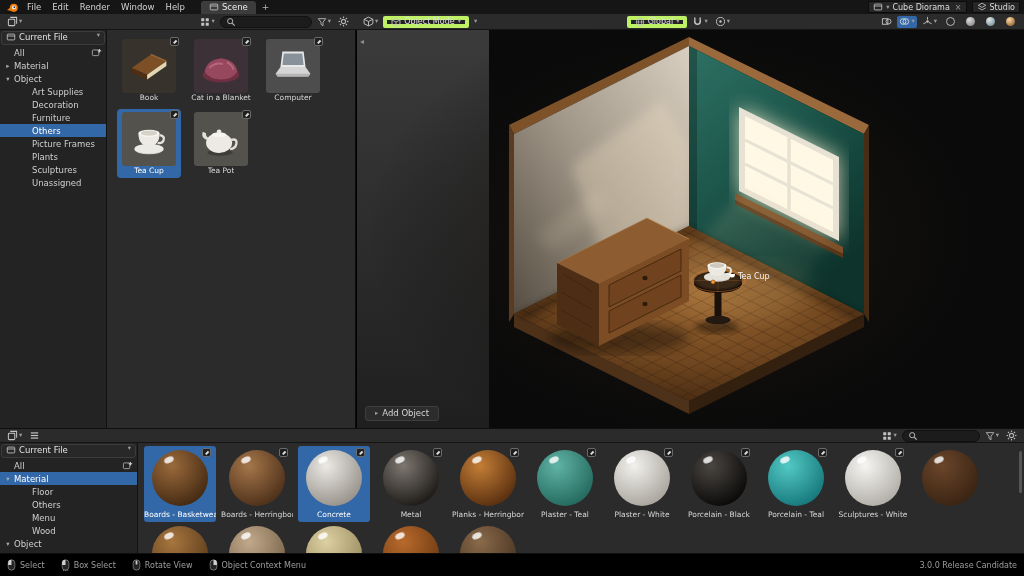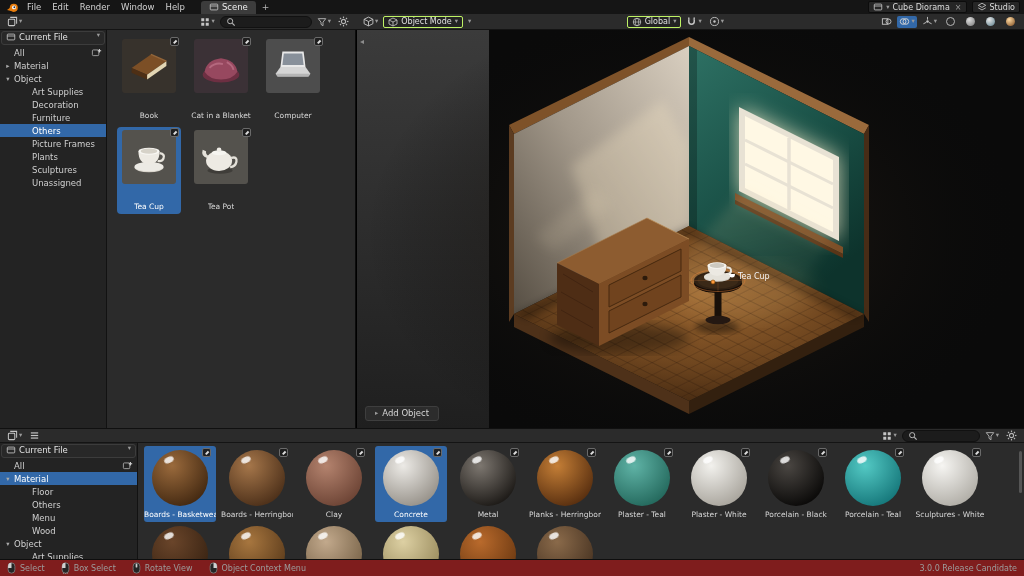--- a/index.html
+++ b/index.html
@@ -10,37 +10,37 @@
 .abs{position:absolute}
 
 .topbar{position:absolute;left:0;top:0;width:1024px;height:14px;background:#151515;display:flex;align-items:center;padding:0 4px;gap:1px;z-index:5}
 .menu{padding:0 5px;font-size:8.5px;color:#d2d2d2;line-height:14px}
 .wstab{display:flex;align-items:center;gap:3px;background:#3c3c3c;color:#ececec;font-size:8.5px;padding:1px 8px 2px;border-radius:3px 3px 0 0;margin-left:10px}
 .wsadd{padding:0 5px;color:#b5b5b5;font-size:9px}
 .tb-widget{display:flex;align-items:center;gap:3px;background:#262626;border:1px solid #0c0c0c;border-radius:2px;padding:0 4px;height:12px;font-size:8px;color:#ddd;margin-left:4px}
 .tb-x{color:#9a9a9a;font-size:8px;padding-left:2px}
 
 .hdr{position:absolute;display:flex;align-items:center;background:#2b2b2b;border-bottom:1px solid #141414;gap:3px;padding:0 5px}
-.wid{display:flex;align-items:center;gap:3px;background:#232323;border:1px solid #bef264;border-radius:2px;height:12px;padding:0 4px;color:#e0e0e0;font-size:8px;white-space:nowrap}
+.wid{display:flex;align-items:center;gap:3px;background:#232323;border:4px solid #bef264;border-radius:2px;height:12px;padding:0 4px;color:#e0e0e0;font-size:8px;white-space:nowrap}
 .searchbox{display:flex;align-items:center;gap:3px;background:#1c1c1c;border:1px solid #111;border-radius:6px;height:12px;padding:0 5px}
 .iconbtn{display:flex;align-items:center;gap:1px;height:12px;padding:0 2px;border-radius:2px}
 .iconbtn.active{background:#3268a8}
 .chev{font-size:6.5px;color:#9a9a9a;line-height:1}
 .ic{display:inline-block;vertical-align:middle;flex:none}
 
 .tree{position:absolute;background:#232323;border-right:1px solid #121212;overflow:hidden}
 .libsel{display:flex;align-items:flex-start;gap:3px;margin:1px;background:#282828;border:1px solid #3c3c3c;border-radius:3px;height:14px;padding:0 4px;font-size:8.5px;color:#e2e2e2}
 .trow{display:flex;align-items:center;height:13px;padding:0 4px;font-size:8.5px;color:#cfcfcf;gap:2px}
 .trow.child{padding-left:32px}
 .trow.sel{background:#3268a8;color:#fff}
 .texp{width:8px;flex:none;font-size:6.5px;color:#aaa;text-align:center}
 .tlabel{flex:1;white-space:nowrap;overflow:hidden}
 
 .agrid{position:absolute;background:#2b2b2b;border-right:1px solid #0c0c0c;display:flex;flex-wrap:wrap;align-content:flex-start;gap:4px 8px;padding:6px 10px;overflow:hidden}
-.acell{width:64px;display:flex;flex-direction:column;align-items:center;gap:18px;padding:3px 2px;border-radius:4px;position:relative}
+.acell{width:64px;display:flex;flex-direction:column;align-items:center;gap:0;padding:3px 2px;border-radius:4px;position:relative}
 .acell.sel{background:#3268a8}
 .thumb{width:54px;height:54px;border-radius:3px;position:relative;flex:none}
 .alabel{font-size:7.5px;line-height:9px;text-align:center;color:#d8d8d8;max-width:62px;white-space:nowrap;overflow:hidden}
 .acell.sel .alabel{color:#fff}
 .badge{position:absolute;top:-2px;right:-3px;width:9px;height:9px;border-radius:2px;background:rgba(28,28,28,.95);border:1px solid #6a6a6a;display:flex;align-items:center;justify-content:center;z-index:2}
 .badge:after{content:"";width:4px;height:1.5px;background:#ddd;transform:rotate(-45deg)}
 
 .bgrid{position:absolute;background:#2b2b2b;display:flex;flex-wrap:wrap;align-content:flex-start;gap:0 5px;padding:3px 6px;overflow:hidden}
 .mcell{width:72px;display:flex;flex-direction:column;align-items:center;padding:4px 2px 3px;border-radius:3px;position:relative}
 .mcell.sel{background:#3268a8}
@@ -48,21 +48,21 @@
 .sphere:after{content:"";position:absolute;left:21%;top:12%;width:17%;height:11%;border-radius:50%;background:rgba(255,255,255,.82);filter:blur(.7px);transform:rotate(-24deg)}
 .mlabel{margin-top:4px;font-size:7.5px;line-height:9px;color:#d8d8d8;white-space:nowrap;overflow:hidden;max-width:72px;text-align:center}
 .mcell.sel .mlabel{color:#fff}
 
 .vp{position:absolute;left:356px;top:30px;width:668px;height:398px;background:#0a0a0a;overflow:hidden;border-left:1px solid #000}
 .addbtn{position:absolute;left:8px;bottom:7px;display:flex;align-items:center;gap:4px;background:#2c2c2c;border:1px solid #3e3e3e;border-radius:3px;padding:1px 9px 2px;font-size:8.5px;color:#d5d5d5}
 .vparrow{position:absolute;left:3px;top:7px;color:#8d8d8d;font-size:8px}
 .shadepill{display:flex;align-items:center;gap:3px;padding:1px 4px;border-radius:7px}
 .shadepill .sball{width:9px;height:9px;border-radius:50%}
 
-.status{position:absolute;left:0;bottom:0;width:1024px;height:17px;background:#7f1d1d;border-top:1px solid #0e0e0e;display:flex;align-items:center;gap:16px;padding:0 7px;font-size:8px;color:#9d9d9d}
+.status{position:absolute;left:0;bottom:0;width:1024px;height:23px;background:#000000;border-top:1px solid #0e0e0e;display:flex;align-items:center;gap:16px;padding:0 7px;font-size:8px;color:#9d9d9d}
 .hint{display:flex;align-items:center;gap:4px}
 .scrollv{position:absolute;right:2px;top:8px;width:3px;height:42px;border-radius:2px;background:#555}
 </style>
 </head>
 <body>
 
 <svg width="0" height="0" style="position:absolute">
     <defs>
 <symbol id="i-grid" viewBox="0 0 12 12">
         <rect x="1.5" y="1.5" width="3.6" height="3.6" fill="#c5c5c5"></rect>
@@ -633,26 +633,20 @@
           <span class="badge"></span>
         </div>
       <div class="mlabel">Boards - Basketweave</div>
     </div>
     <div class="mcell">
       <div class="sphere" style="--c1: #a5764a; --c2: #4e311a;">
           <span class="badge"></span>
         </div>
       <div class="mlabel">Boards - Herringbone</div>
     </div>
-    <div class="mcell">
-      <div class="sphere" style="--c1: #b4836e; --c2: #6e4536;">
-          <span class="badge"></span>
-        </div>
-      <div class="mlabel">Clay</div>
-    </div>
     <div class="mcell sel">
       <div class="sphere" style="--c1: #eceae6; --c2: #98938b;">
           <span class="badge"></span>
         </div>
       <div class="mlabel">Concrete</div>
     </div>
     <div class="mcell">
       <div class="sphere" style="--c1: #7d7770; --c2: #1e1b18;">
           <span class="badge"></span>
         </div>

